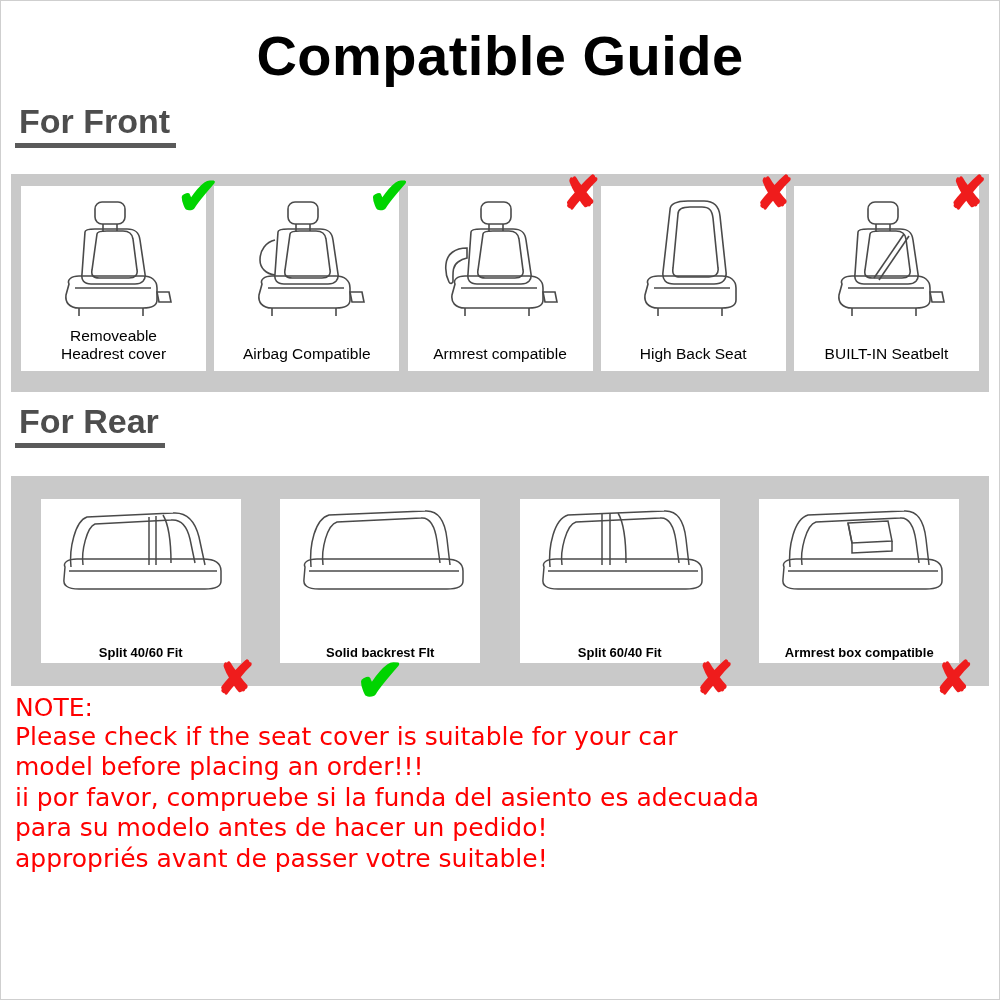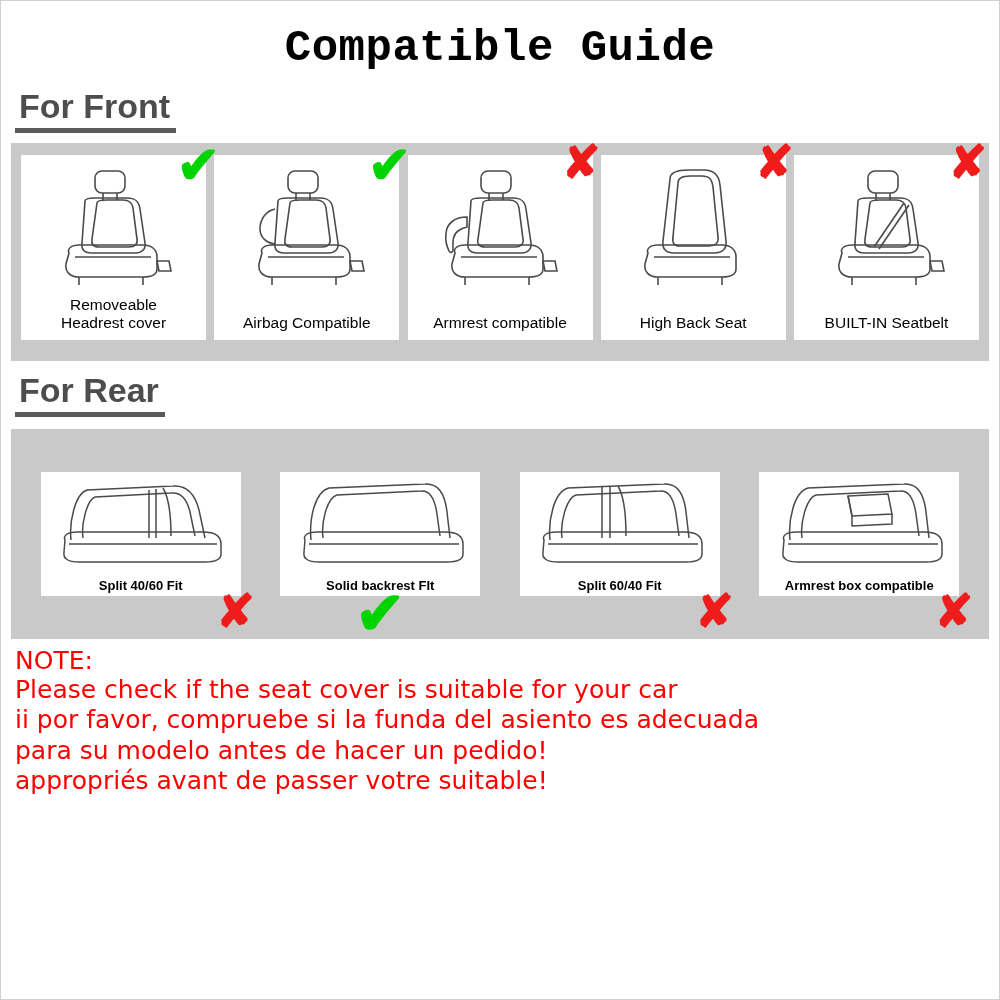--- a/index.html
+++ b/index.html
@@ -17,31 +17,31 @@
   }
   .page {
     width: 1000px;
     height: 1000px;
     position: relative;
     box-sizing: border-box;
     border: 1px solid #cfcfcf;
   }
   .title {
     text-align: center;
-    font-size: 44px;
+    font-size: 56px;
     font-weight: bold;
     letter-spacing: 0.5px;
     margin: 22px 0 4px 0;
-    font-family: Liberation Mono, monospace;
+    font-family: Liberation Sans, sans-serif;
   }
   .section-heading {
     font-size: 34px;
     font-weight: bold;
     color: #4d4d4d;
-    margin: 10px 0 4px 14px;
+    margin: 10px 0 20px 14px;
     display: inline-block;
     border-bottom: 5px solid #5a5a5a;
     padding: 0 6px 2px 4px;
     font-family: "Liberation Sans", sans-serif;
   }
   .band {
     background: #c9c9c9;
     margin: 6px 10px 0 10px;
     padding: 12px 10px;
     position: relative;
@@ -95,21 +95,21 @@
   }
   .rear-band {
     height: 210px;
     display: flex;
     justify-content: space-around;
     align-items: center;
     margin-top: 8px;
   }
   .rear-card {
     width: 200px;
-    height: 124px;
+    height: 164px;
     padding-top: 4px;
     justify-content: space-between;
   }
   .rear-art {
     width: 175px;
     height: 92px;
     margin: 2px auto 0 auto;
   }
   .rear-label {
     font-size: 13px;
@@ -309,18 +309,19 @@
       </svg>
       <div class="rear-label">Armrest box compatible</div>
       <span class="mark cross" style="bottom:-38px; right:-14px;">✘</span>
     </div>
 
   </div>
 
   <div class="note">
     <div class="note-title">NOTE:</div>
     <div class="note-line">Please check if the seat cover is suitable for your car</div>
+    <div class="note-line">model before placing an order!!!</div>
     <div class="note-line">ii por favor, compruebe si la funda del asiento es adecuada</div>
     <div class="note-line">para su modelo antes de hacer un pedido!</div>
     <div class="note-line">appropriés avant de passer votre suitable!</div>
   </div>
 
 </div>
 
 </body></html>

